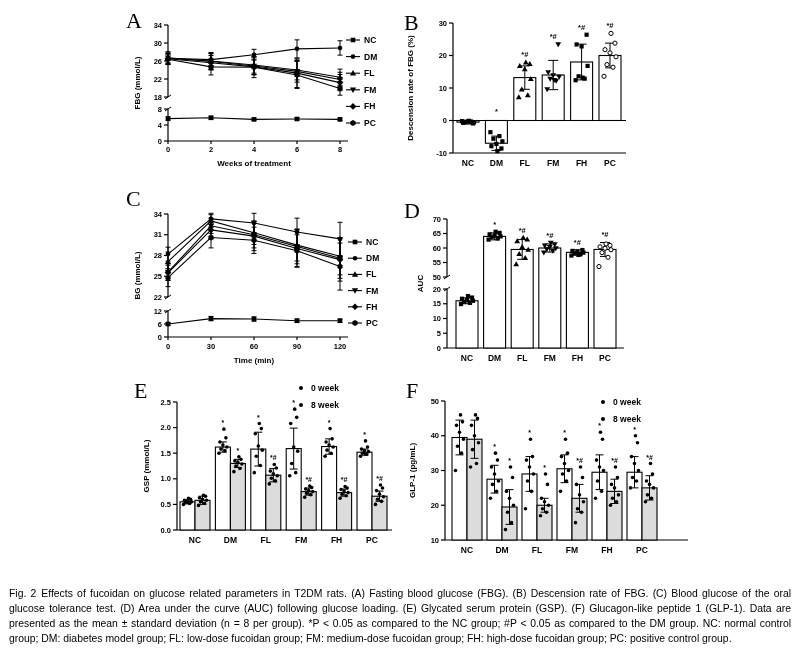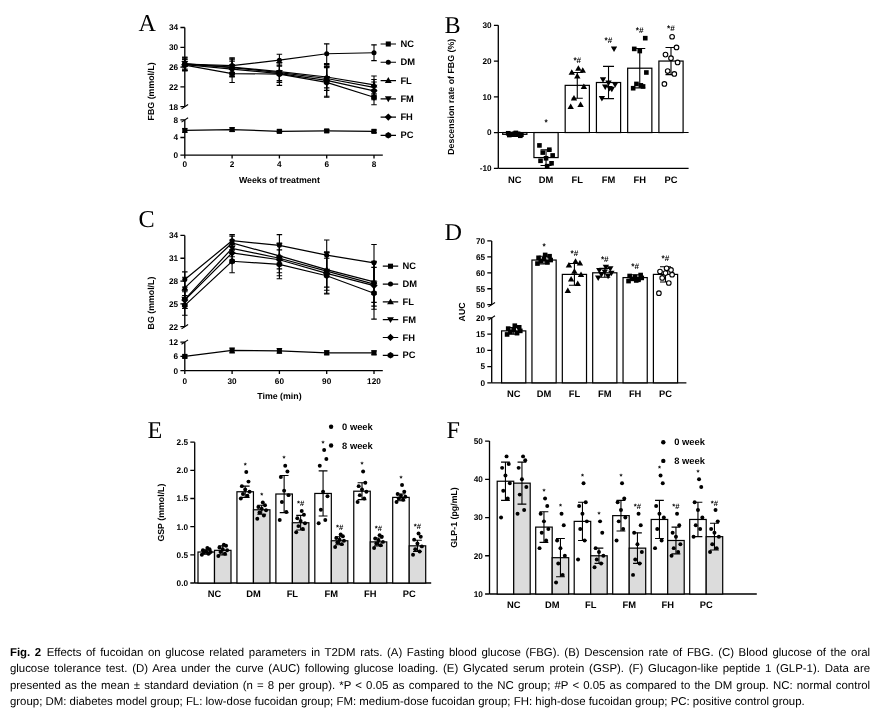--- a/index.html
+++ b/index.html
@@ -2,21 +2,21 @@
 <html><head>
 <meta charset="utf-8">
 <style>
   html,body{margin:0;padding:0;background:#ffffff;}
   .figure{position:relative;width:800px;height:653px;background:#fff;font-family:"Liberation Sans",sans-serif;overflow:hidden;}
   .panel{position:absolute;}
   .panel svg{position:absolute;left:0;top:0;}
   .plabel{position:absolute;font-family:"Liberation Serif",serif;font-size:22px;color:#000;line-height:1;}
   svg text{font-family:"Liberation Sans",sans-serif;fill:#000;}
   .caption{position:absolute;left:9px;top:577px;width:782px;font-size:10.4px;line-height:1.42;color:#000;text-align:justify;}
-  .fig-label{font-weight:700;padding-right:5px;}
+  .fig-label{font-weight:400;padding-right:5px;}
 </style>
 </head>
 <body>
 
 <div class="figure">
 
   <div class="panel" style="left:120px;top:8px;width:290px;height:176px">
     <svg width="290" height="176">
         <line x1="48" y1="133" x2="48" y2="101" stroke="#000" stroke-width="1.2"></line>
         <line x1="44" y1="133" x2="48" y2="133" stroke="#000" stroke-width="1.2"></line>

